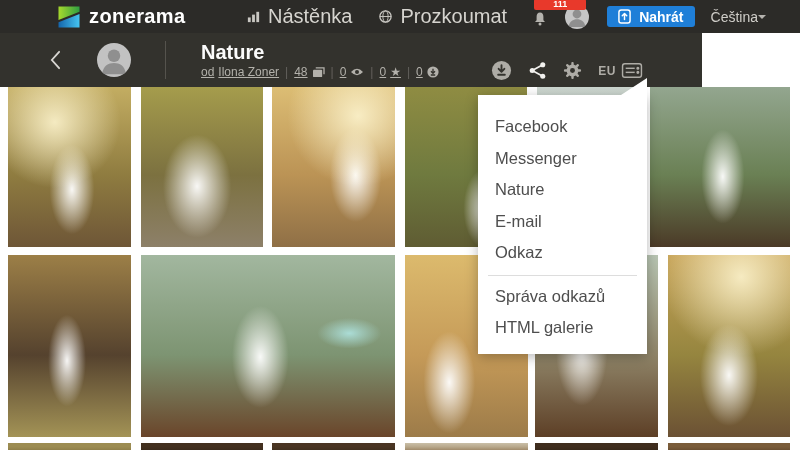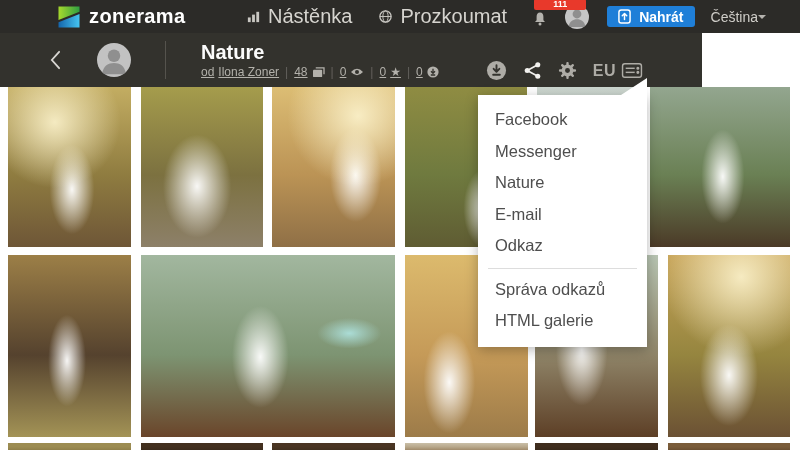--- a/index.html
+++ b/index.html
@@ -41,30 +41,30 @@
   .album-titles { margin-left:11px; }
   .album-title { color:#fbfbfb; font-size:20px; font-weight:bold; line-height:22px; }
   .stats { display:flex; align-items:center; gap:6px; margin-top:2px;
            color:#b3b1ab; font-size:12px; }
   .stat { display:flex; align-items:center; gap:4px;text-decoration:underline; }
   .sep { color:#63615c; }
   .star-glyph { font-size:12px; color:#b3b1ab; line-height:12px; }
   .album-actions { position:absolute; right:59px; top:27px; display:flex; align-items:center; gap:16px; }
   .icon-btn { display:flex; align-items:center; cursor:pointer; }
   .region-group { display:flex; align-items:center; gap:5px; }
-  .region-label { color:#aeaca6; font-size:16px; font-weight:bold; letter-spacing:.5px; }
+  .region-label { color:#aeaca6; font-size:12px; font-weight:bold; letter-spacing:.5px; }
 
   
   .gallery { position:absolute; inset:0; z-index:1; }
   .tile { position:absolute; cursor:pointer; }
 
   
   .share-menu { position:absolute; left:478px; top:95px; width:169px; z-index:40;
                 background:#ffffff; box-shadow:0 3px 12px rgba(0,0,0,.28);
-                padding:9px 0 10px 0; }
+                padding:16px 0 10px 0; }
   .menu-caret { position:absolute; right:0; top:-17px; width:0; height:0;
                 border-bottom:17px solid #ffffff; border-left:26px solid transparent; }
   .menu-item { height:31.5px; line-height:31.5px; padding:0 17px; font-size:16.5px;
                color:#4e4e4e; cursor:pointer; white-space:nowrap; }
   .menu-divider { border-top:1px solid #dddddd; margin:6px 10px 5px 10px; }
 </style>
 </head>
 <body>
 
 <div class="screen">

